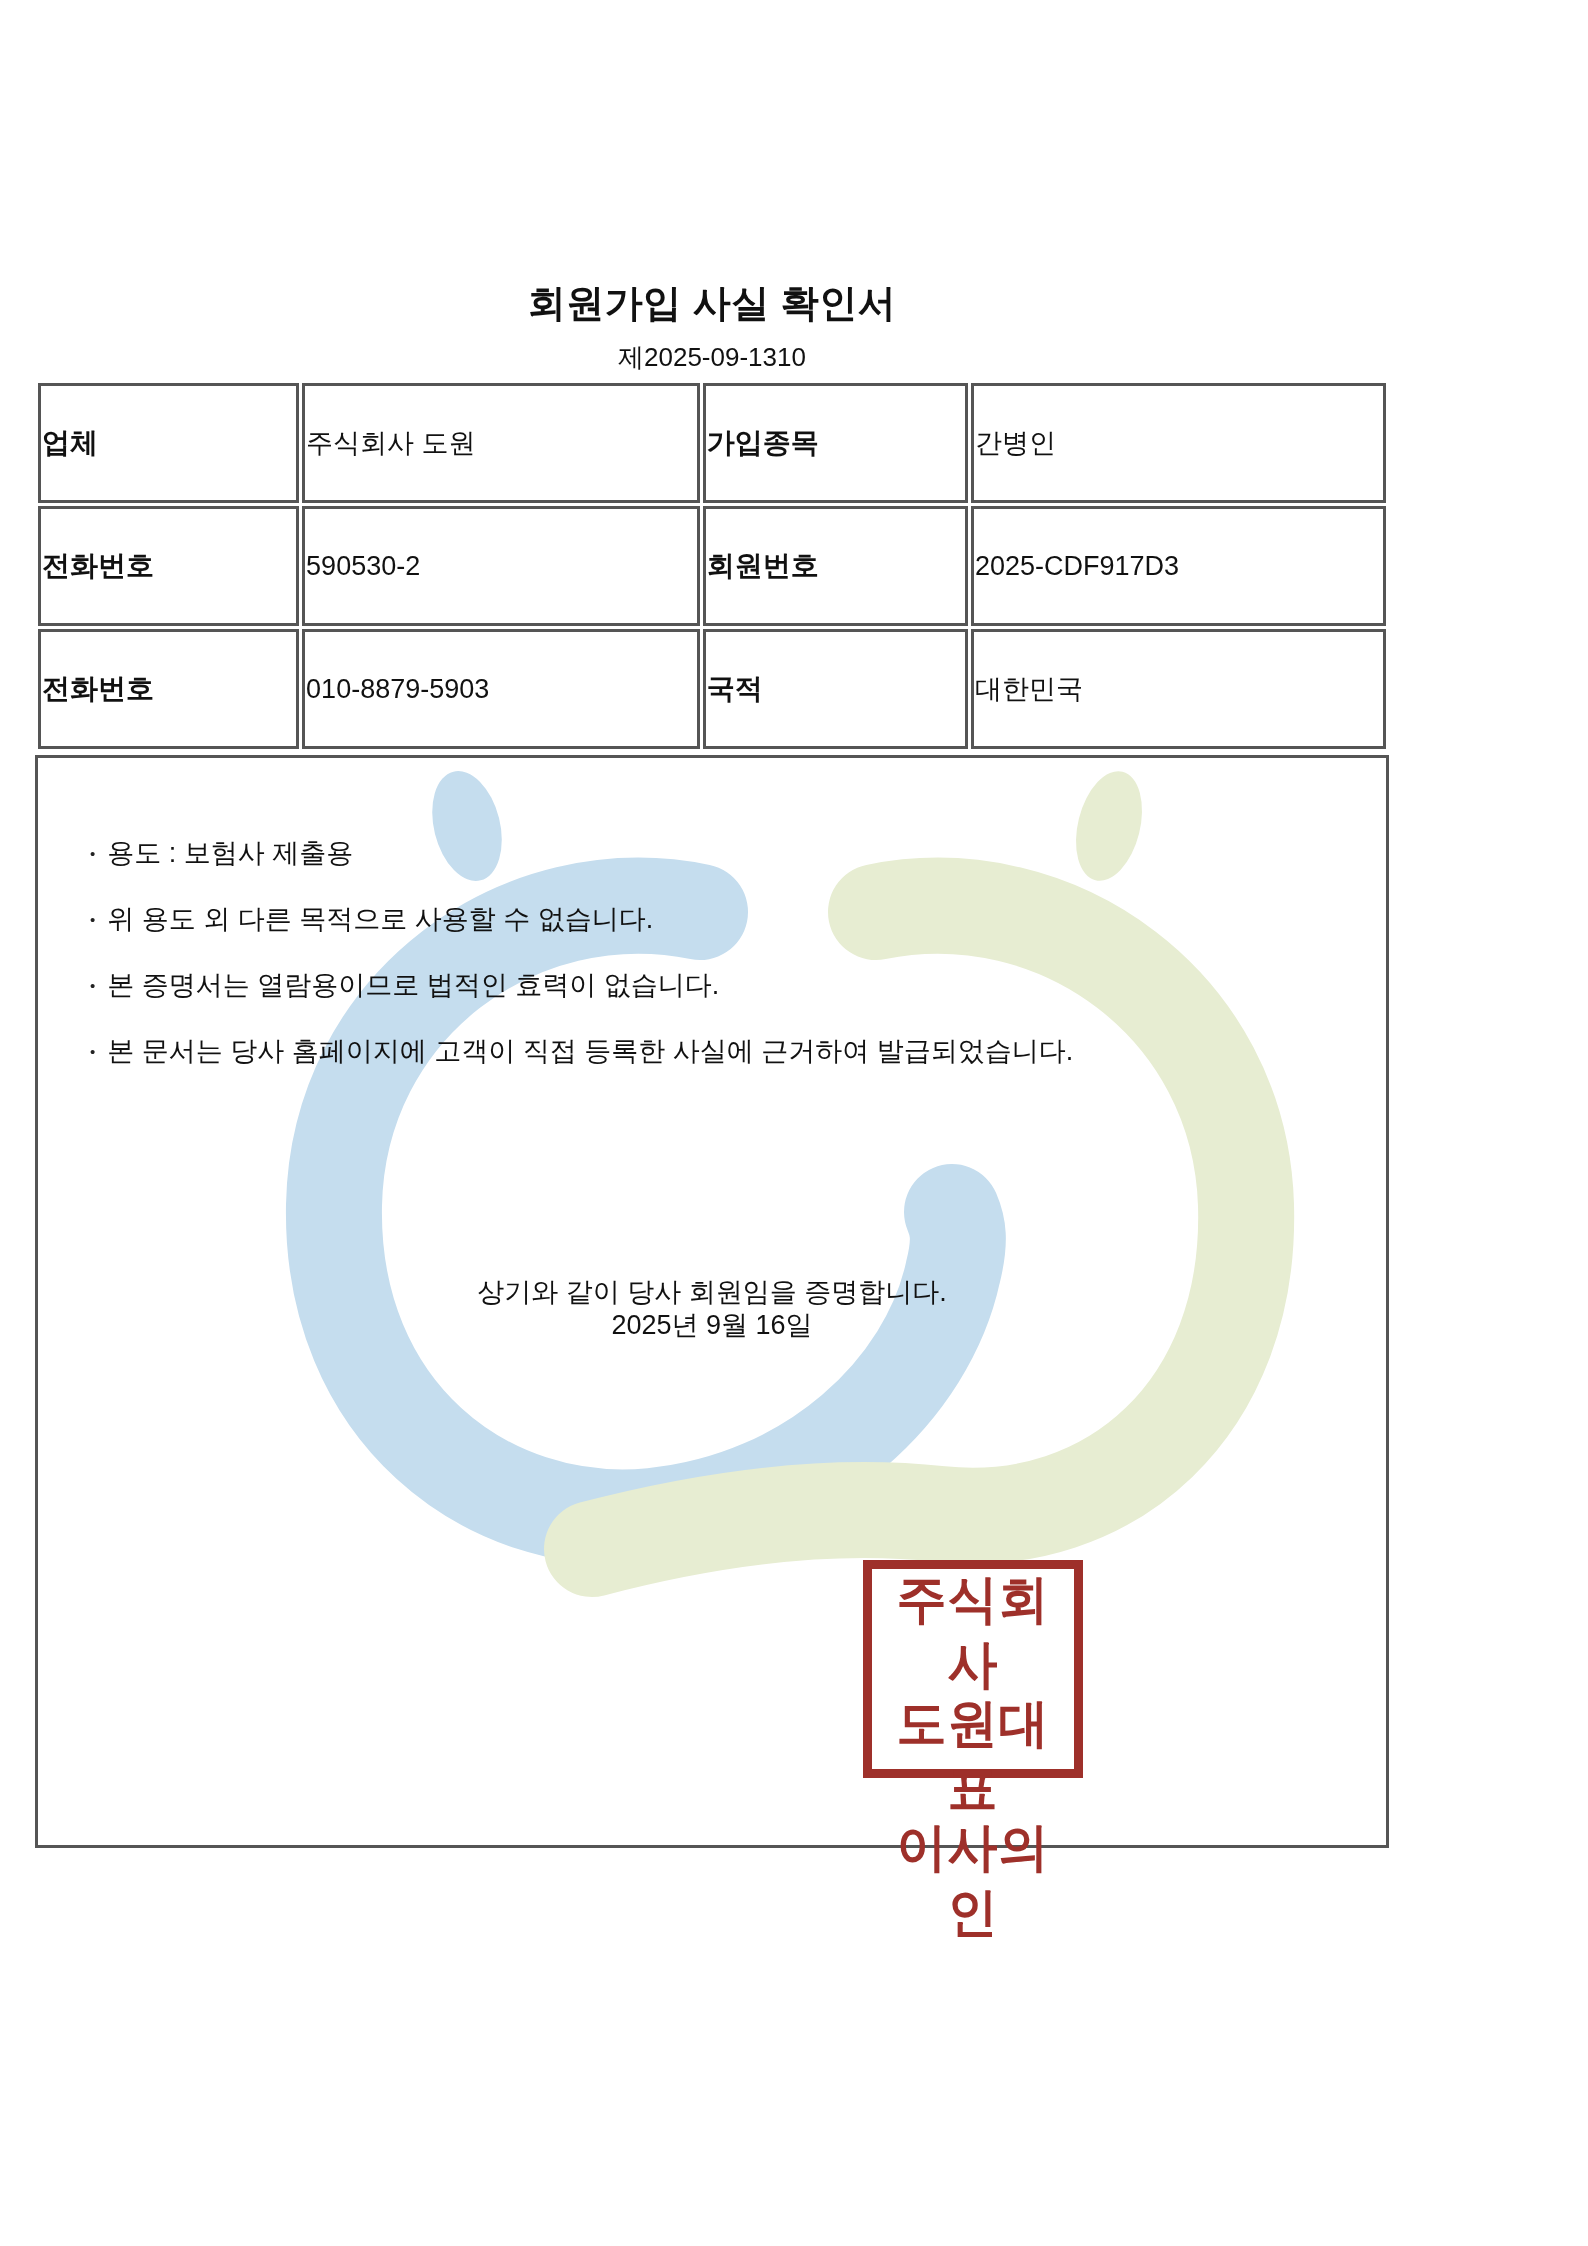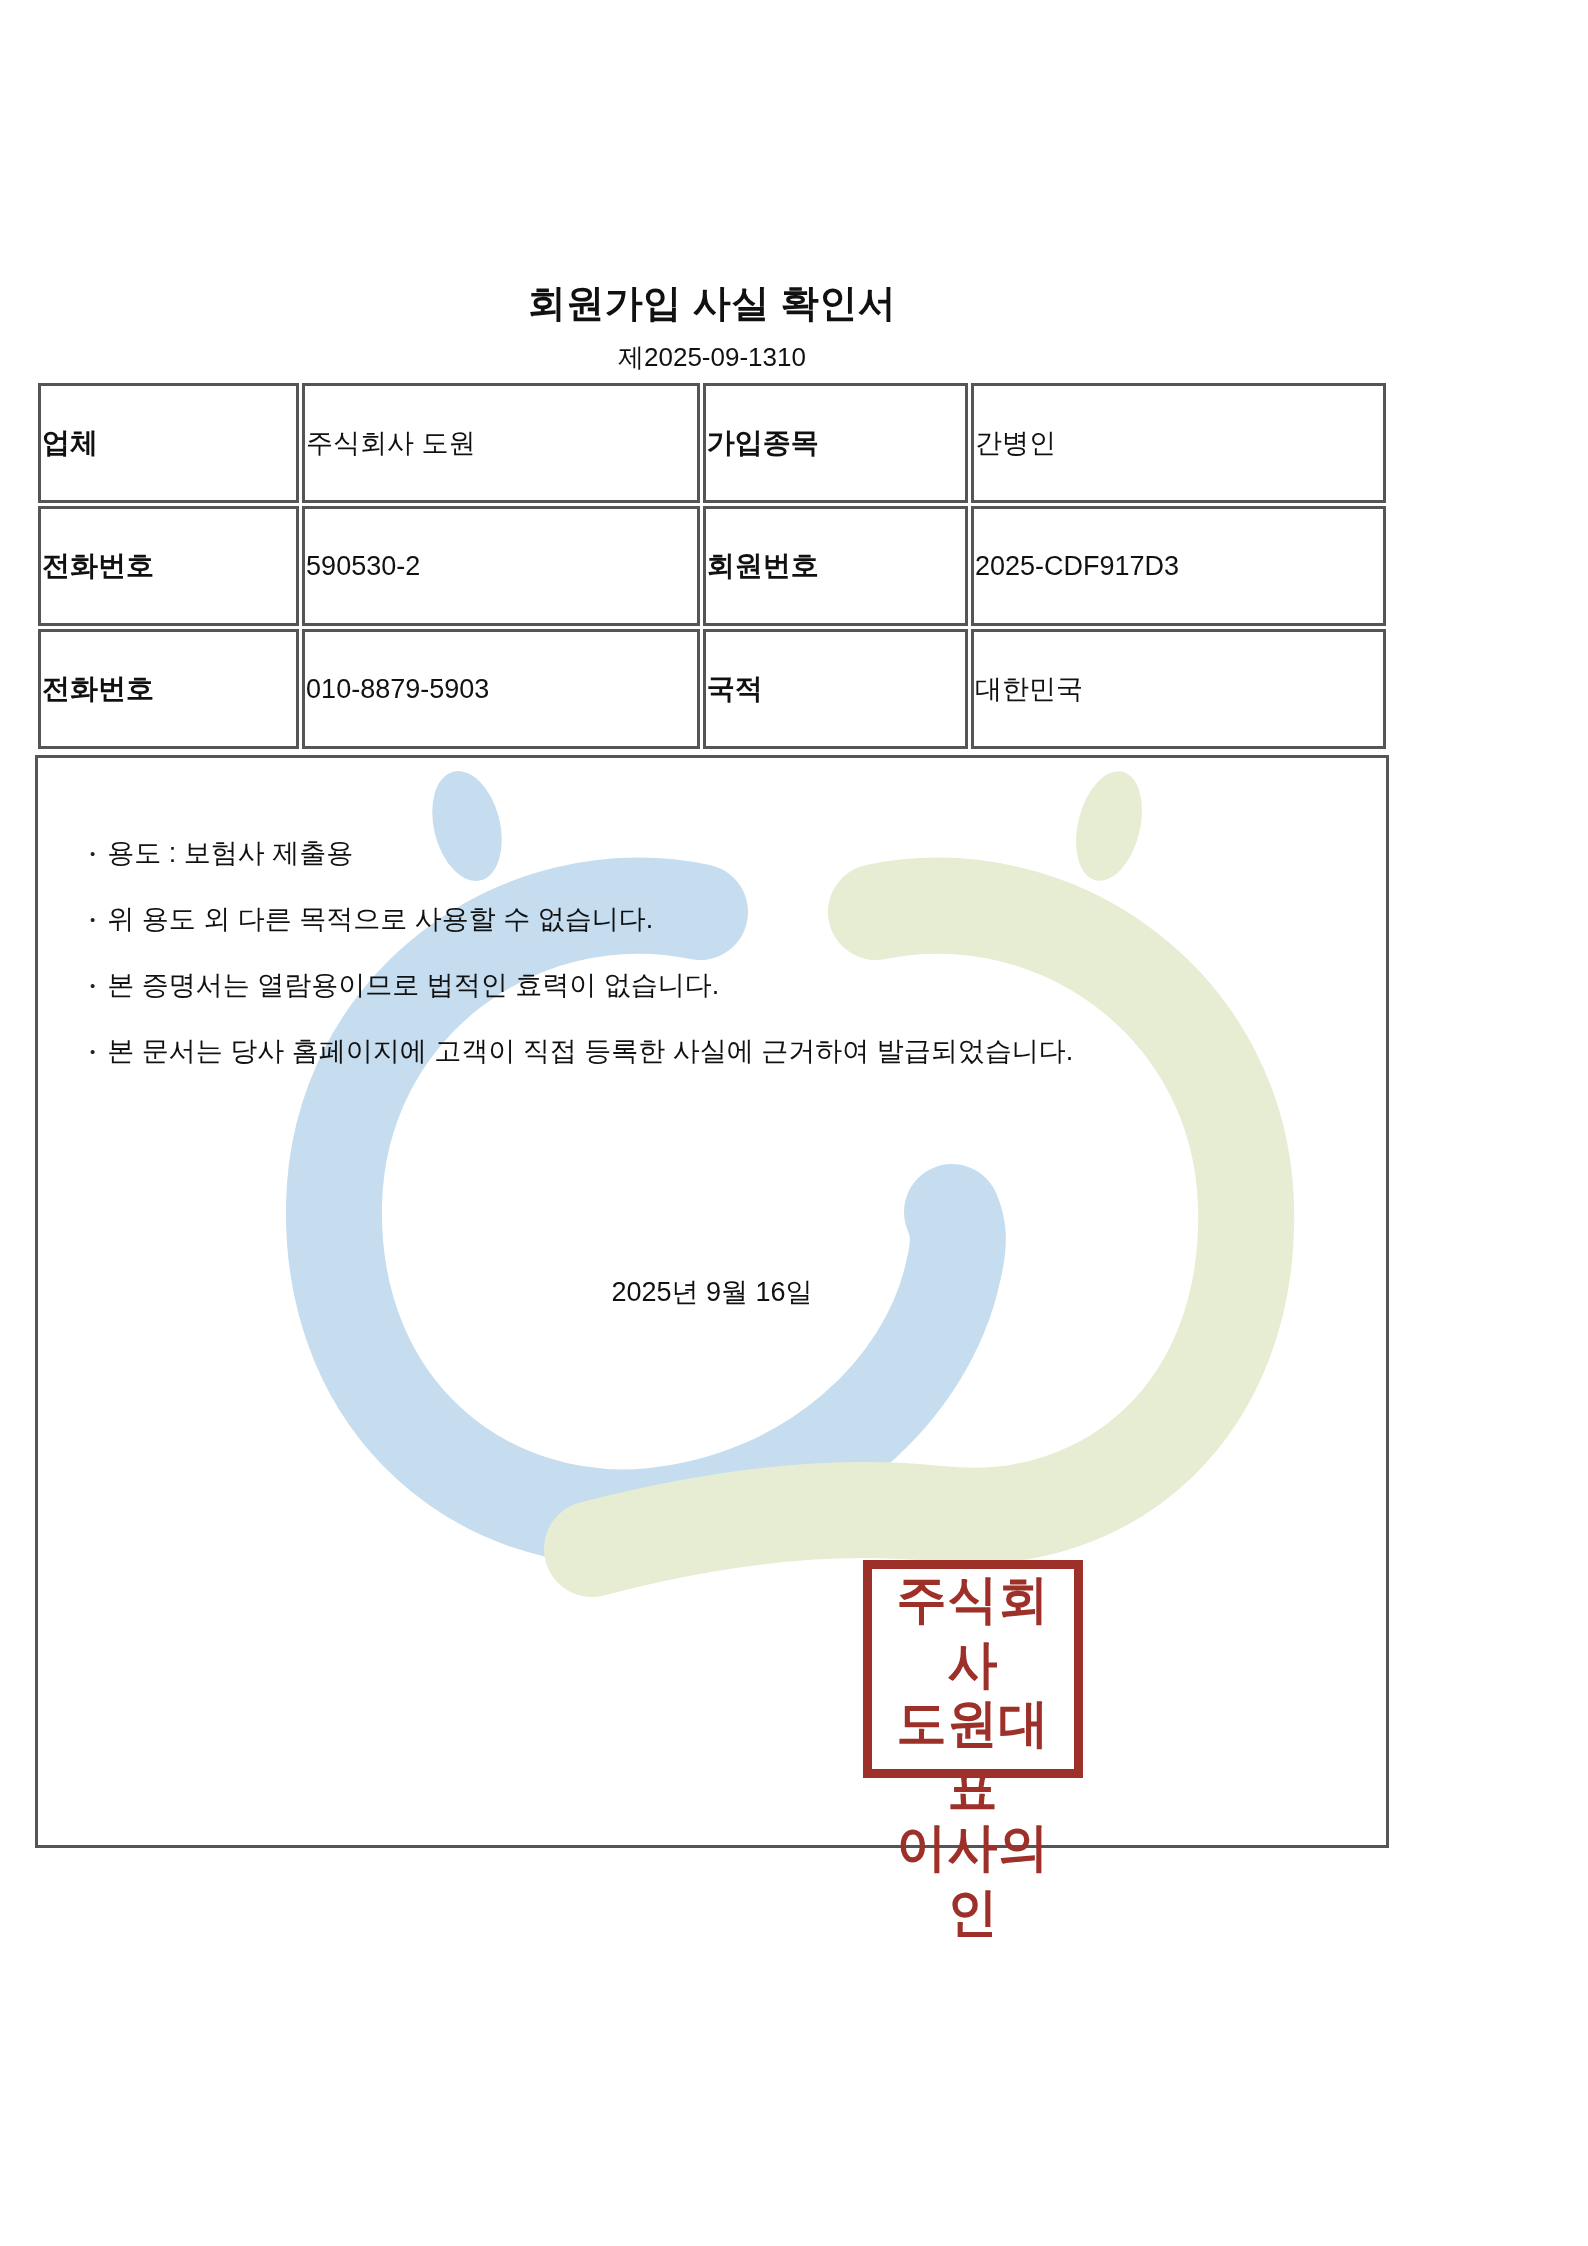--- a/index.html
+++ b/index.html
@@ -170,20 +170,21 @@
           <span class="bullet">•</span>
           <span>본 증명서는 열람용이므로 법적인 효력이 없습니다.</span>
         </div>
         <div class="note-line">
           <span class="bullet">•</span>
           <span>본 문서는 당사 홈페이지에 고객이 직접 등록한 사실에 근거하여 발급되었습니다.</span>
         </div>
       </div>
 
       <div class="certify">
+        <div>상기와 같이 당사 회원임을 증명합니다.</div>
         <div>2025년 9월 16일</div>
       </div>
 
 
       <div class="seal">
         <div class="seal-row">주식회사</div>
         <div class="seal-row">도원대표</div>
         <div class="seal-row">이사의인</div>
       </div>
 

